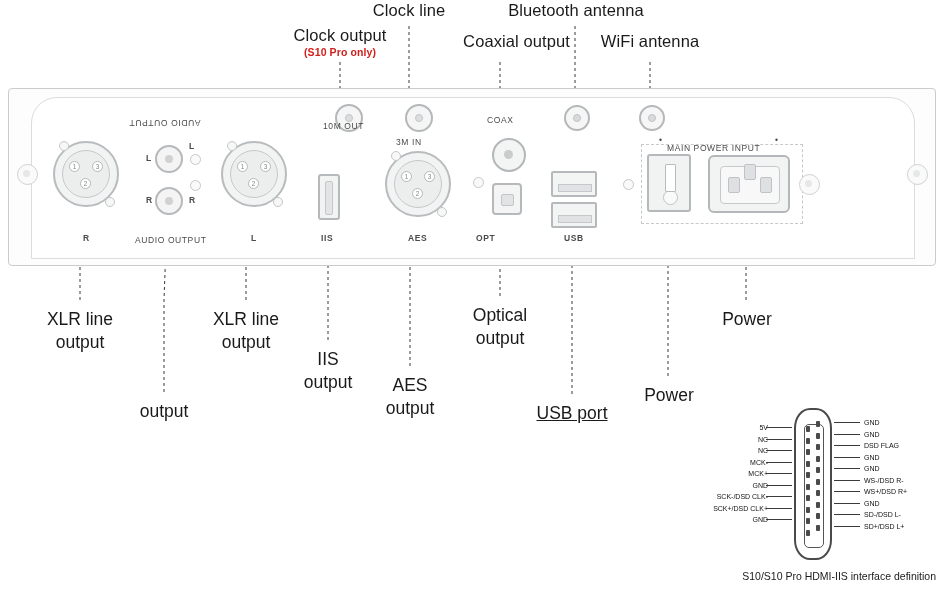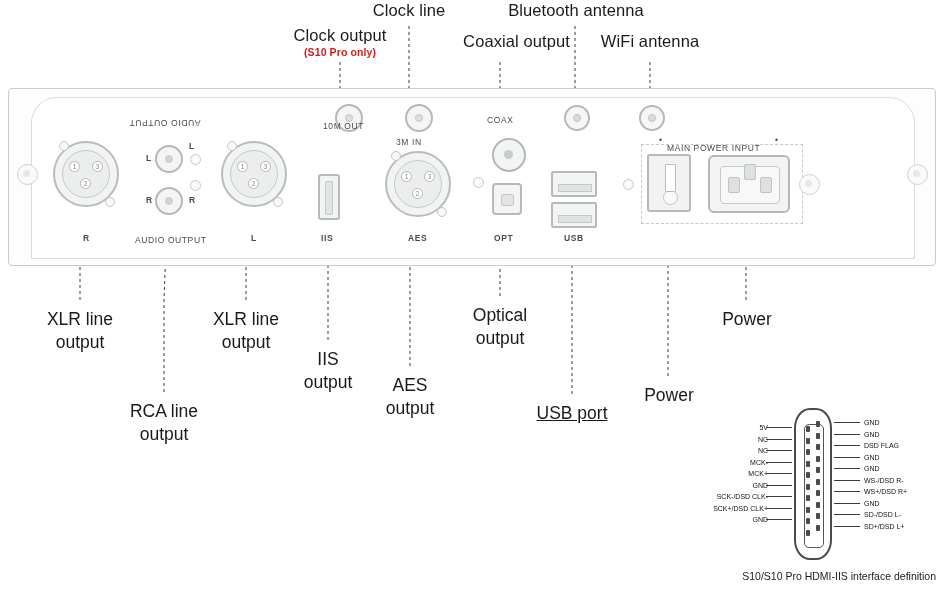--- a/index.html
+++ b/index.html
@@ -299,21 +299,21 @@
   <div class="silk" style="left:314px;top:32px;">10M OUT</div>
 
   <div class="bnc" style="left:396px;top:15px;"></div>
   <div class="silk" style="left:387px;top:48px;">3M IN</div>
 
   <div class="coax" style="left:483px;top:49px;"></div>
   <div class="rcaSmall" style="left:464px;top:88px;"></div>
   <div class="silk" style="left:478px;top:26px;">COAX</div>
 
   <div class="opt" style="left:483px;top:94px;"></div>
-  <div class="silk b" style="left:485px;top:144px;">OPT</div>
+  <div class="silk b" style="left:467px;top:144px;">OPT</div>
 
   <div class="usbBlock" style="left:542px;top:82px;">
     <div class="usbPort" style="top:0;"></div>
     <div class="usbPort" style="top:31px;"></div>
   </div>
   <div class="silk b" style="left:555px;top:144px;">USB</div>
 
   <div class="ant" style="left:555px;top:16px;"></div>
 
   <div class="ant" style="left:630px;top:16px;"></div>
@@ -335,21 +335,20 @@
     <div class="slot" style="left:34px;top:7px;"></div>
   </div>
   <div class="screw" style="left:790px;top:85px;"></div>
 </div>
 
 <div class="bcallout" style="left:20px;top:308px;width:120px;">
   <div>XLR line</div>
   <div>output</div>
 </div>
 <div class="bcallout" style="left:104px;top:400px;width:120px;">
-  <div>RCA line</div>
   <div>output</div>
 </div>
 <div class="bcallout" style="left:186px;top:308px;width:120px;">
   <div>XLR line</div>
   <div>output</div>
 </div>
 <div class="bcallout" style="left:278px;top:348px;width:100px;">
   <div>IIS</div>
   <div>output</div>
 </div>

